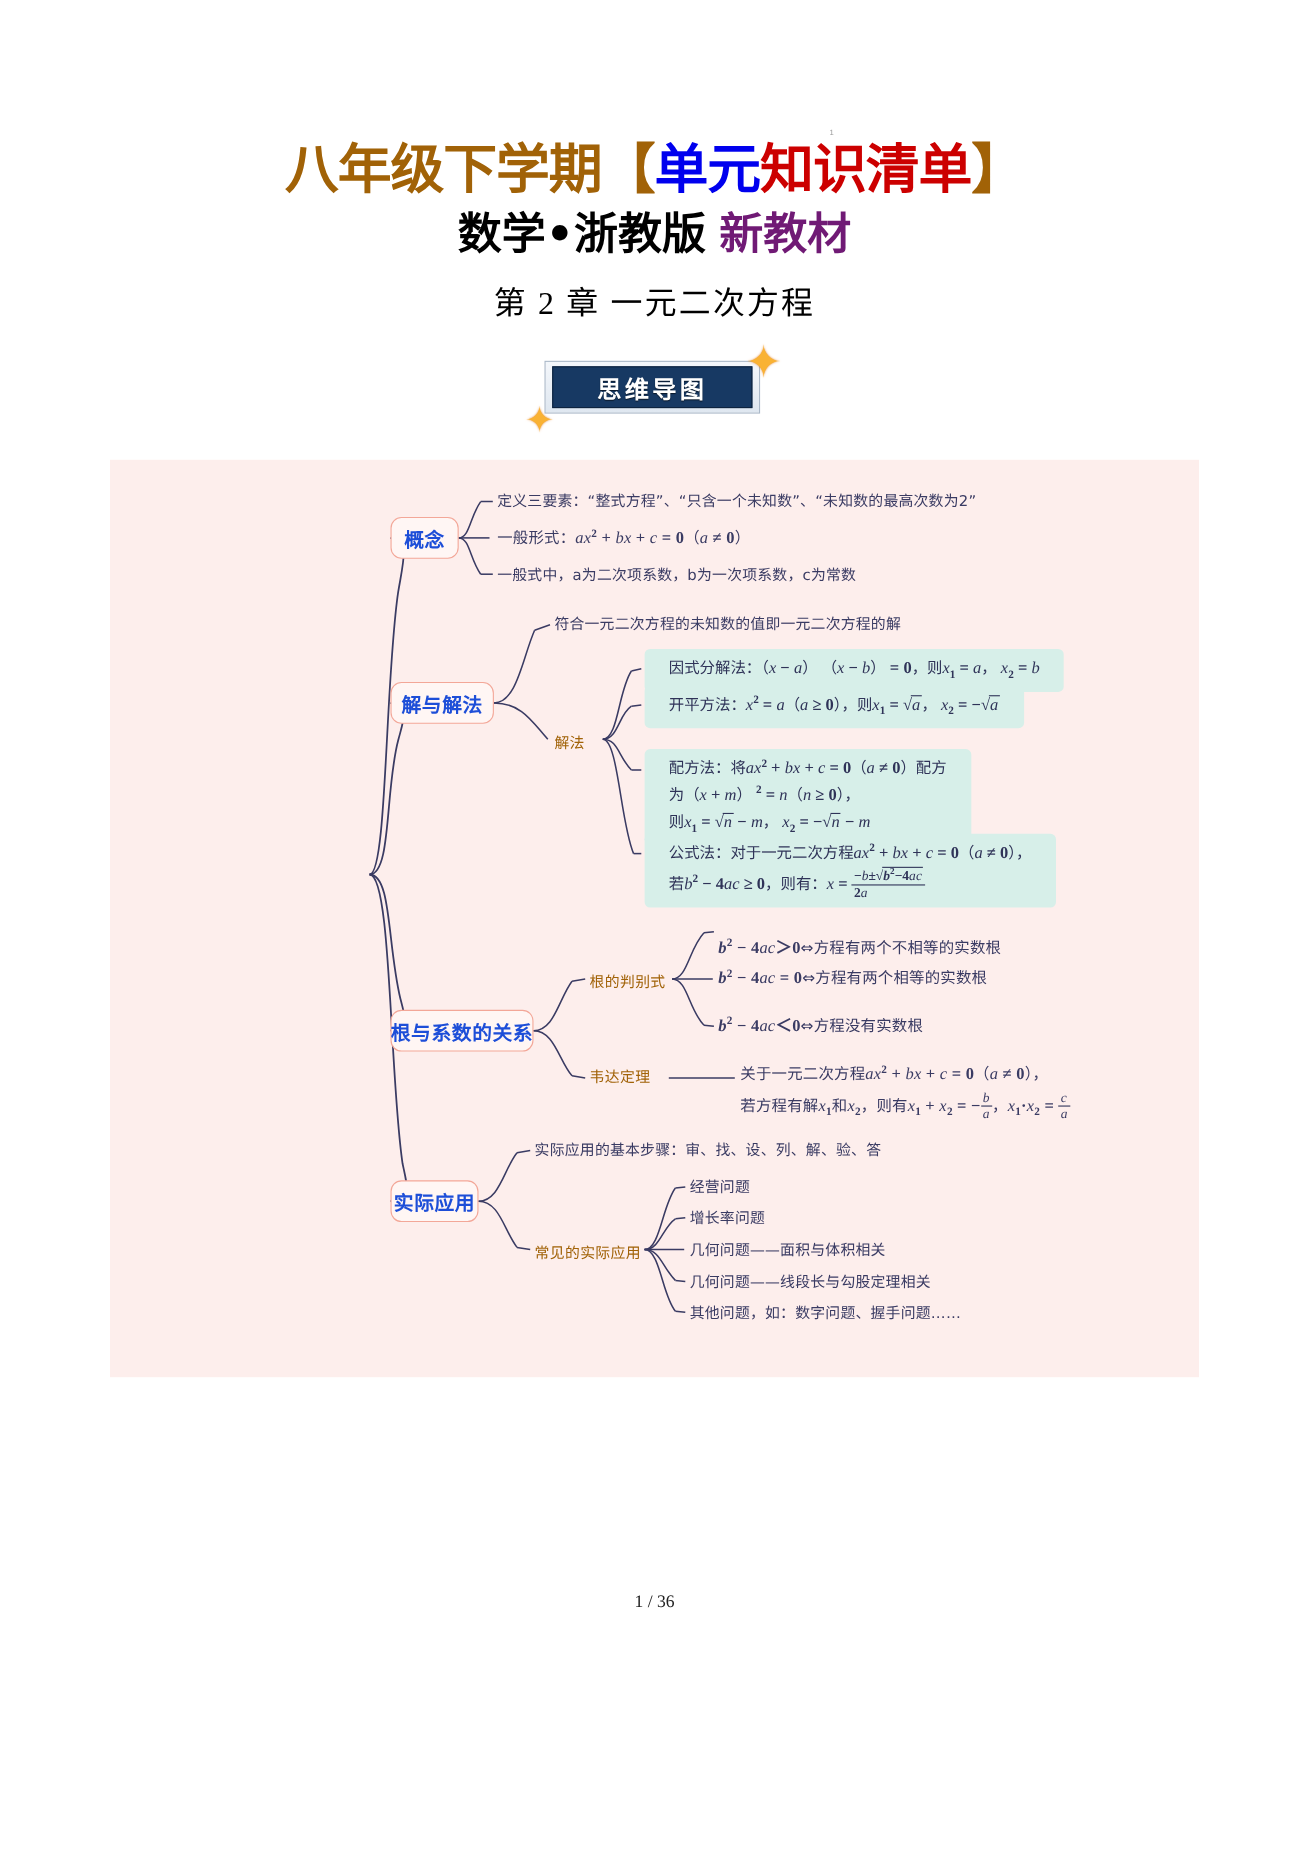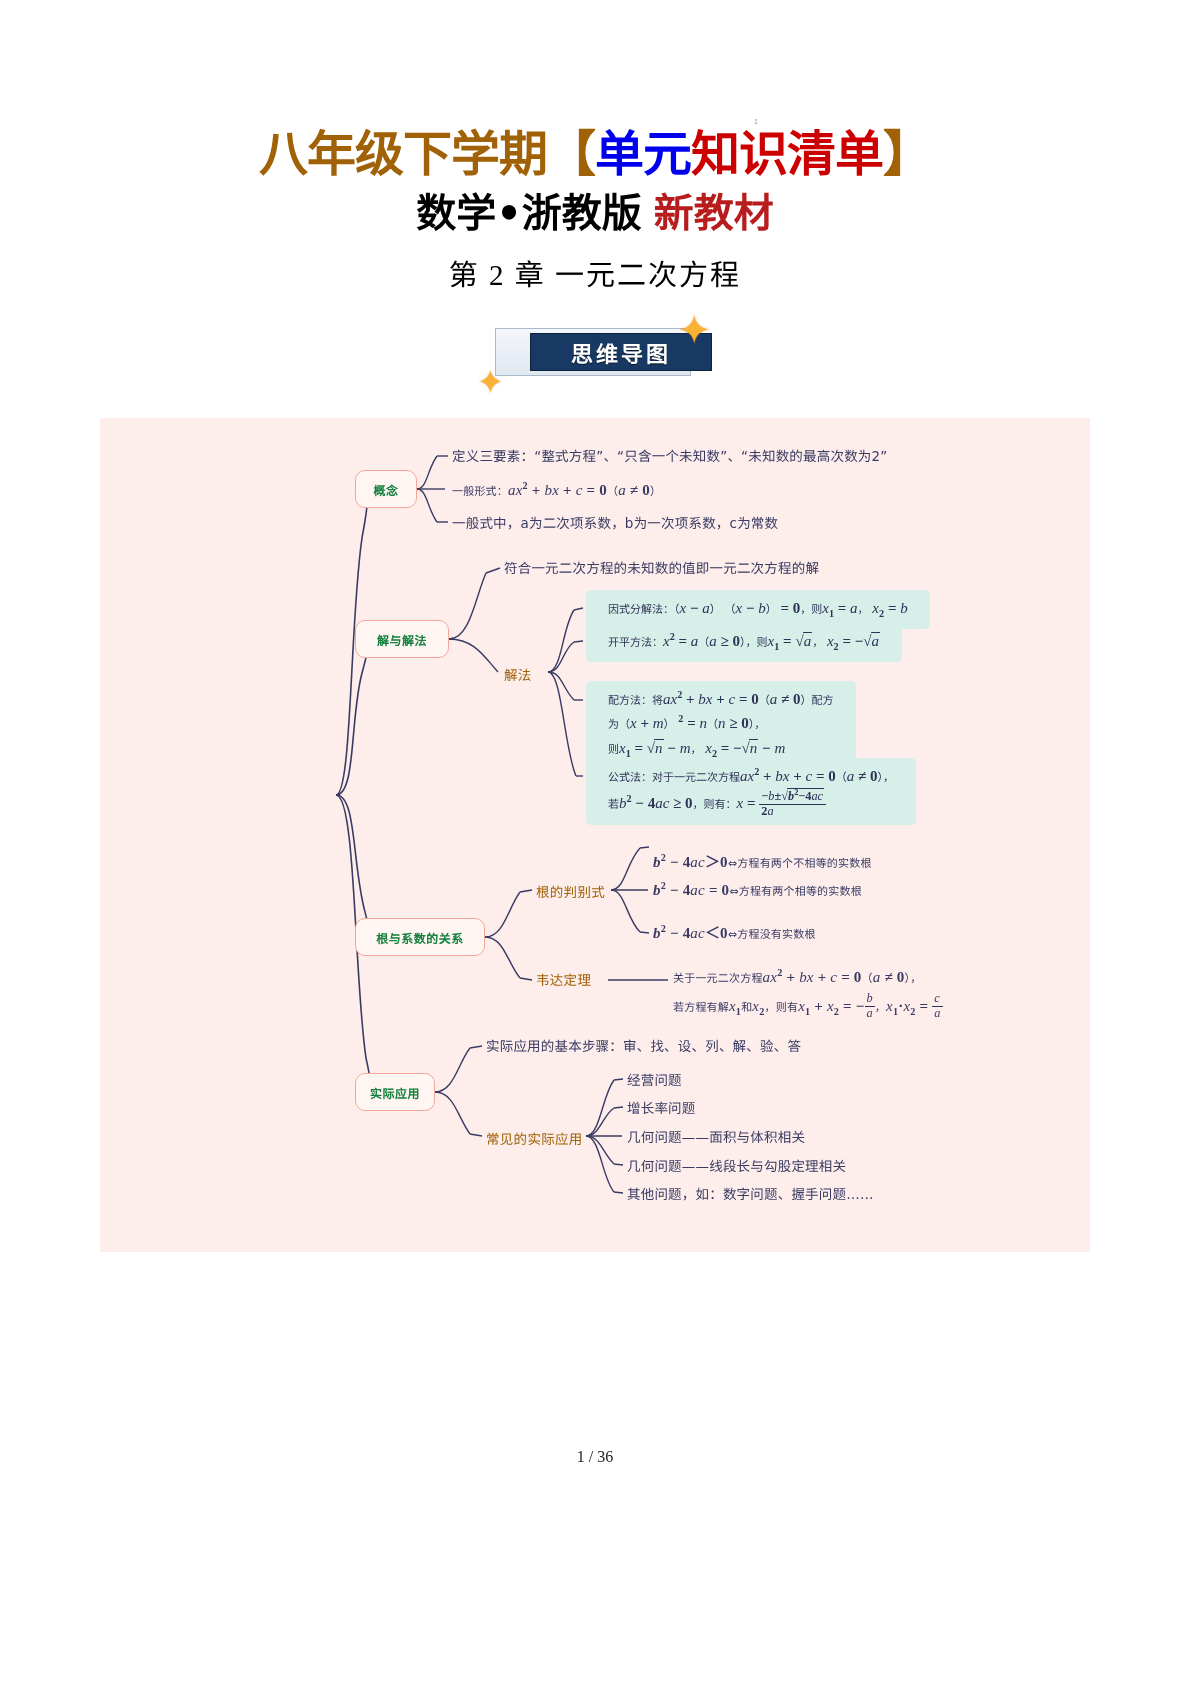--- a/index.html
+++ b/index.html
@@ -45,21 +45,21 @@
 
   .title-line2 {
     font-family: "DejaVu Sans", sans-serif;
     font-size: 40px;
     font-weight: 900;
     line-height: 1.3;
     margin-top: 4px;
     white-space: nowrap;
   }
   .title-line2 .seg-black { color: #000000; }
-  .title-line2 .seg-green { color: #b91c1c; margin-left: 12px; }
+  .title-line2 .seg-green { color: #701a75; margin-left: 12px; }
 
   .title-line3 {
     font-family: "Liberation Serif", "DejaVu Serif", serif;
     font-size: 29px;
     font-weight: 400;
     color: #000000;
     margin-top: 12px;
     letter-spacing: 2px;
     white-space: nowrap;
   }
@@ -91,21 +91,20 @@
     position: absolute;
     left: 7px; top: 7px;
     width: 182px;
     height: 38px;
     background: #173963;
     border: 1px solid #0d233f;
     box-sizing: border-box;
     display: flex;
     align-items: center;
     justify-content: center;
-    margin-left: 28px;
   }
   .badge-text {
     color: #ffffff;
     font-family: "DejaVu Sans", sans-serif;
     font-size: 22px;
     font-weight: 900;
     letter-spacing: 3px;
     text-shadow: 0 1px 1px rgba(0,0,0,.6);
   }
   .star {
@@ -156,22 +155,22 @@
     align-items: center;
     justify-content: center;
     font-family: "DejaVu Sans", sans-serif;
   }
 
   
   .branch-node {
     background: #fff6f4;
     border: 1.6px solid #f3a798;
     border-radius: 10px;
-    color: #15803d;
-    font-size: 12px;
+    color: #1d4ed8;
+    font-size: 18px;
     font-weight: 600;
     display: flex;
     align-items: center;
     justify-content: center;
     font-family: "DejaVu Sans", sans-serif;
     letter-spacing: .5px;
   }
   .bn-gainian   { left: 255px; top: 52px;  width: 62px; height: 38px; }
   .bn-jiefa     { left: 255px; top: 202px; width: 94px; height: 38px; }
   .bn-genxishu  { left: 255px; top: 500px; width: 130px; height: 38px; }
@@ -206,21 +205,21 @@
     line-height: 1.62;
     white-space: nowrap;
   }
 
   
   .mi { font-style: italic; font-family: "Liberation Serif","DejaVu Serif",serif; }
   .mb { font-weight: bold; font-family: "Liberation Serif","DejaVu Serif",serif; }
   .mbi { font-weight: bold; font-style: italic; font-family: "Liberation Serif","DejaVu Serif",serif; }
   sup.p { font-size: .68em; vertical-align: super; font-weight: bold; }
   sub.s { font-size: .68em; vertical-align: sub; font-weight: bold; font-style: normal; }
-  .cn { font-family: "DejaVu Sans", sans-serif; font-size: 11px; font-style: normal; font-weight: normal; }
+  .cn { font-family: "DejaVu Sans", sans-serif; font-size: 14px; font-style: normal; font-weight: normal; }
   .radical { display: inline-block; }
   .radical > .rad-bar {
     border-top: 1.1px solid #2f3358;
     padding: 0 1px;
     margin-left: -1px;
   }
   .frac {
     display: inline-block;
     vertical-align: -0.55em;
     font-size: .82em;

